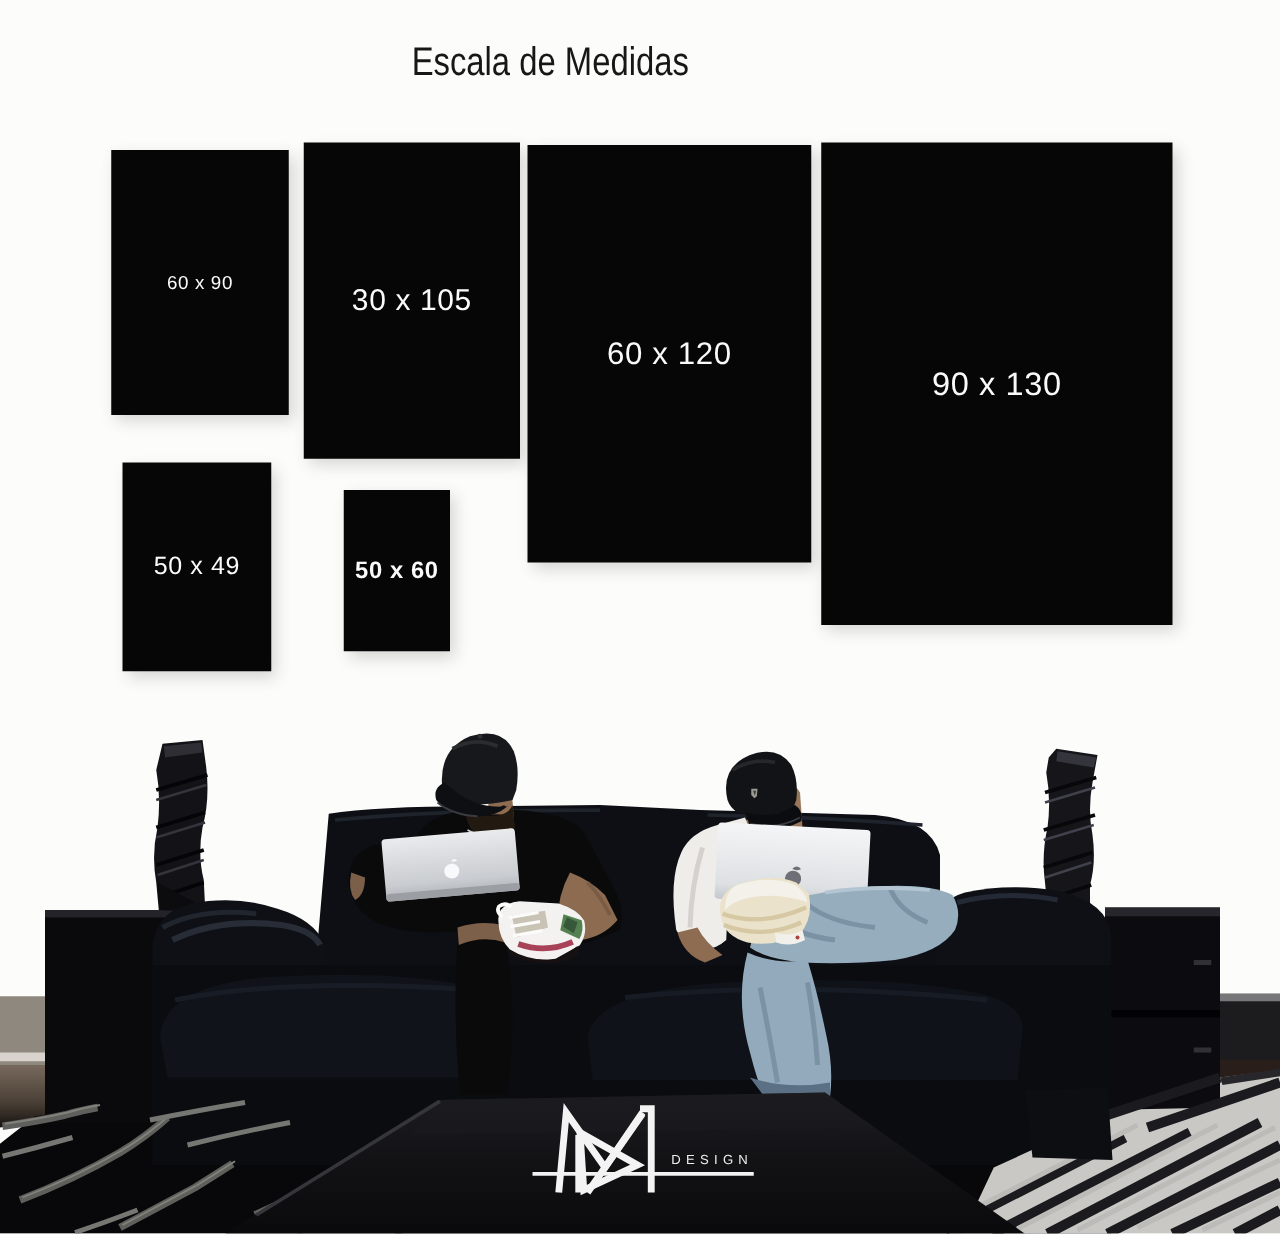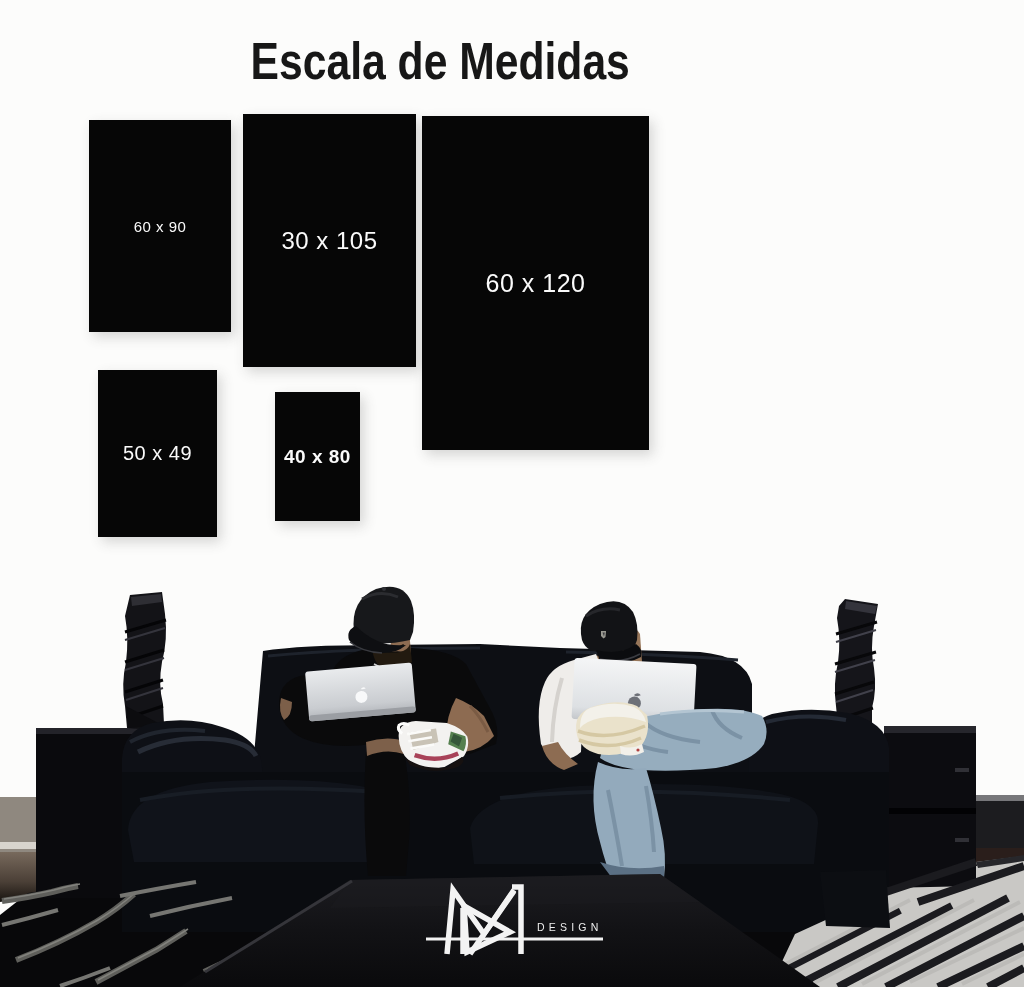--- a/index.html
+++ b/index.html
@@ -1,37 +1,38 @@
 <!DOCTYPE html>
 <html><head>
 <meta charset="utf-8">
 <style>
   html,body{margin:0;padding:0;background:#ffffff;}
   #stage{position:relative;width:1024px;height:987px;overflow:hidden;background:#fcfcfb;font-family:"Liberation Sans",sans-serif;}
   .rect{position:absolute;background:#060606;color:#fafafa;display:flex;align-items:center;justify-content:center;letter-spacing:0.5px;box-shadow:4px 5px 12px rgba(60,60,60,0.20);}
-  #title{position:absolute;left:0;top:31px;width:880px;text-align:center;color:#171717;font-size:52px;font-weight:bold;}
+  #title{position:absolute;left:0;top:31px;width:880px;text-align:center;color:#171717;font-size:32px;font-weight:normal;}
   #title span{display:inline-block;transform:scaleX(0.82);transform-origin:50% 50%;letter-spacing:0;}
   #scene{position:absolute;left:0;top:0;width:1024px;height:987px;}
 </style>
 </head>
 <body>
 <div id="stage">
 
   <div id="title"><span>Escala de Medidas</span></div>
 
   <div class="rect" style="left:89px;top:120px;width:142px;height:212px;font-size:15px;">60 x 90</div>
 
   <div class="rect" style="left:243px;top:114px;width:173px;height:253px;font-size:24px;">30 x 105</div>
 
   <div class="rect" style="left:422px;top:116px;width:227px;height:334px;font-size:25px;">60 x 120</div>
 
+  <div class="rect" style="left:657px;top:114px;width:281px;height:386px;font-size:26px;">90 x 130</div>
 
   <div class="rect" style="left:98px;top:370px;width:119px;height:167px;font-size:20px;">50 x 49</div>
 
-  <div class="rect" style="left:275px;top:392px;width:85px;height:129px;font-size:19px;font-weight:bold;">40 x 80</div>
+  <div class="rect" style="left:275px;top:392px;width:85px;height:129px;font-size:19px;font-weight:bold;">50 x 60</div>
 
   <svg id="scene" viewBox="0 0 1024 987" xmlns="http://www.w3.org/2000/svg">
     <defs>
       <linearGradient id="lap1" x1="0" y1="0" x2="0" y2="1">
         <stop offset="0" stop-color="#e9ebed"></stop>
           <stop offset="0.75" stop-color="#c9ccd0"></stop>
           <stop offset="1" stop-color="#aeb1b6"></stop>
       </linearGradient>
       <linearGradient id="lap2" x1="0" y1="0" x2="0" y2="1">
         <stop offset="0" stop-color="#f4f5f6"></stop>

